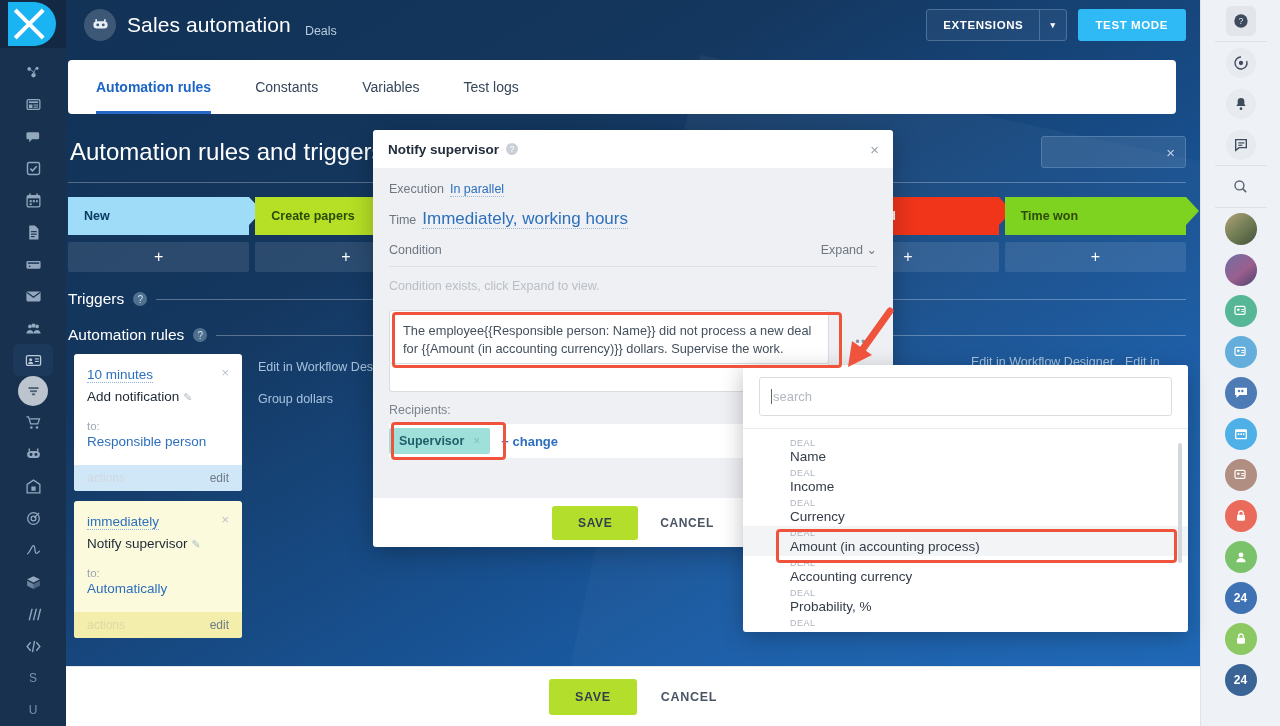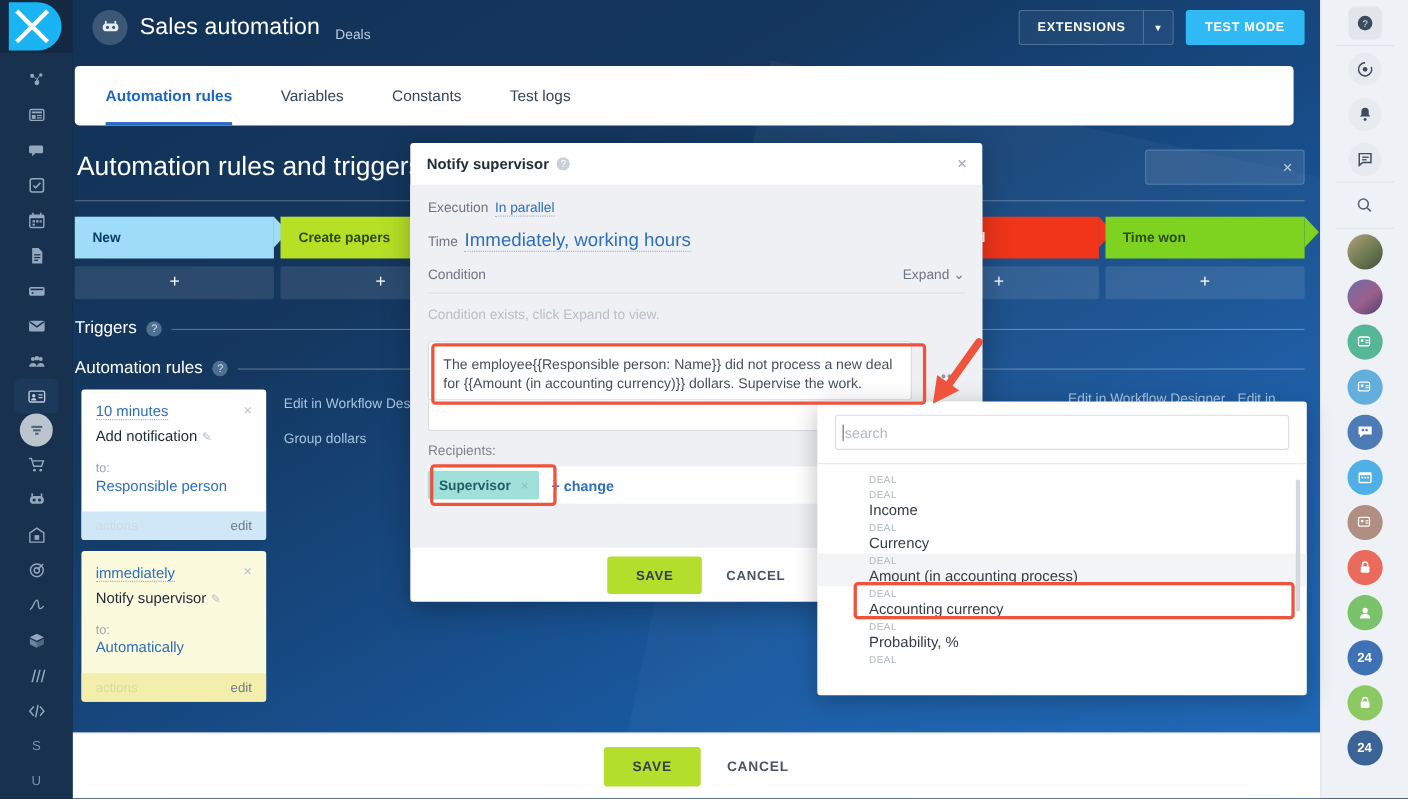--- a/index.html
+++ b/index.html
@@ -221,22 +221,22 @@
   .arrow{ position:absolute; z-index:60; }
 
   
   .dd{
     position:absolute; left:743px; top:365px; width:445px; height:267px;
     background:#fff; border-radius:3px; box-shadow:0 5px 22px rgba(0,0,0,.25); z-index:50;
     overflow:hidden;
   }
   .dd-search-wrap{ padding:12px 16px 12px 16px; }
   .dd-search{
-    width:100%; height:32px; border:1px solid #d9dde2; border-radius:3px;
-    display:flex; align-items:center; padding:0 6px; font-size:13px; color:#b0b7bf;
+    width:100%; height:39px; border:1px solid #d9dde2; border-radius:3px;
+    display:flex; align-items:center; padding:0 11px; font-size:13px; color:#b0b7bf;
   }
   .caret{ display:inline-block; width:1px; height:15px; background:#666; margin-right:1px;}
   .dd-list{ border-top:1px solid #e6e9ed; padding:7px 0 0 0; position:relative; height:205px; overflow:hidden;}
   .dd-item{ padding:2px 0 2px 47px; }
   .dd-kind{ font-size:9px; color:#aeb5bd; letter-spacing:.5px;}
   .dd-name{ font-size:13.5px; color:#333c47; margin-top:1px; }
   .dd-item.sel{ background:#f2f4f6; }
   .dd-scroll{ position:absolute; right:6px; top:14px; width:4px; height:120px; background:#d3d8de; border-radius:3px;}
 </style>
 </head>
@@ -416,22 +416,22 @@
         <div class="btn-ext">
           <span class="lbl">EXTENSIONS</span>
           <span class="car">▾</span>
         </div>
         <div class="btn-test">TEST MODE</div>
       </div>
     </div>
 
     <div class="tabs-card">
       <div class="tab active">Automation rules</div>
+      <div class="tab">Constants</div>
       <div class="tab">Variables</div>
-      <div class="tab">Constants</div>
       <div class="tab">Test logs</div>
     </div>
 
     <div class="page-head">
       <div class="page-title">Automation rules and triggers</div>
       <div class="search-box">
         <span>×</span>
       </div>
     </div>
     <div class="hr-line"></div>
@@ -568,20 +568,21 @@
     <div class="dd-search-wrap">
       <div class="dd-search">
         <span class="caret"></span>
           <span>search</span>
       </div>
     </div>
     <div class="dd-list">
       <div class="dd-scroll"></div>
       <div class="dd-item">
         <div class="dd-kind">DEAL</div>
+        <div class="dd-name">Name</div>
       </div>
       <div class="dd-item">
         <div class="dd-kind">DEAL</div>
         <div class="dd-name">Income</div>
       </div>
       <div class="dd-item">
         <div class="dd-kind">DEAL</div>
         <div class="dd-name">Currency</div>
       </div>
       <div class="dd-item sel">

